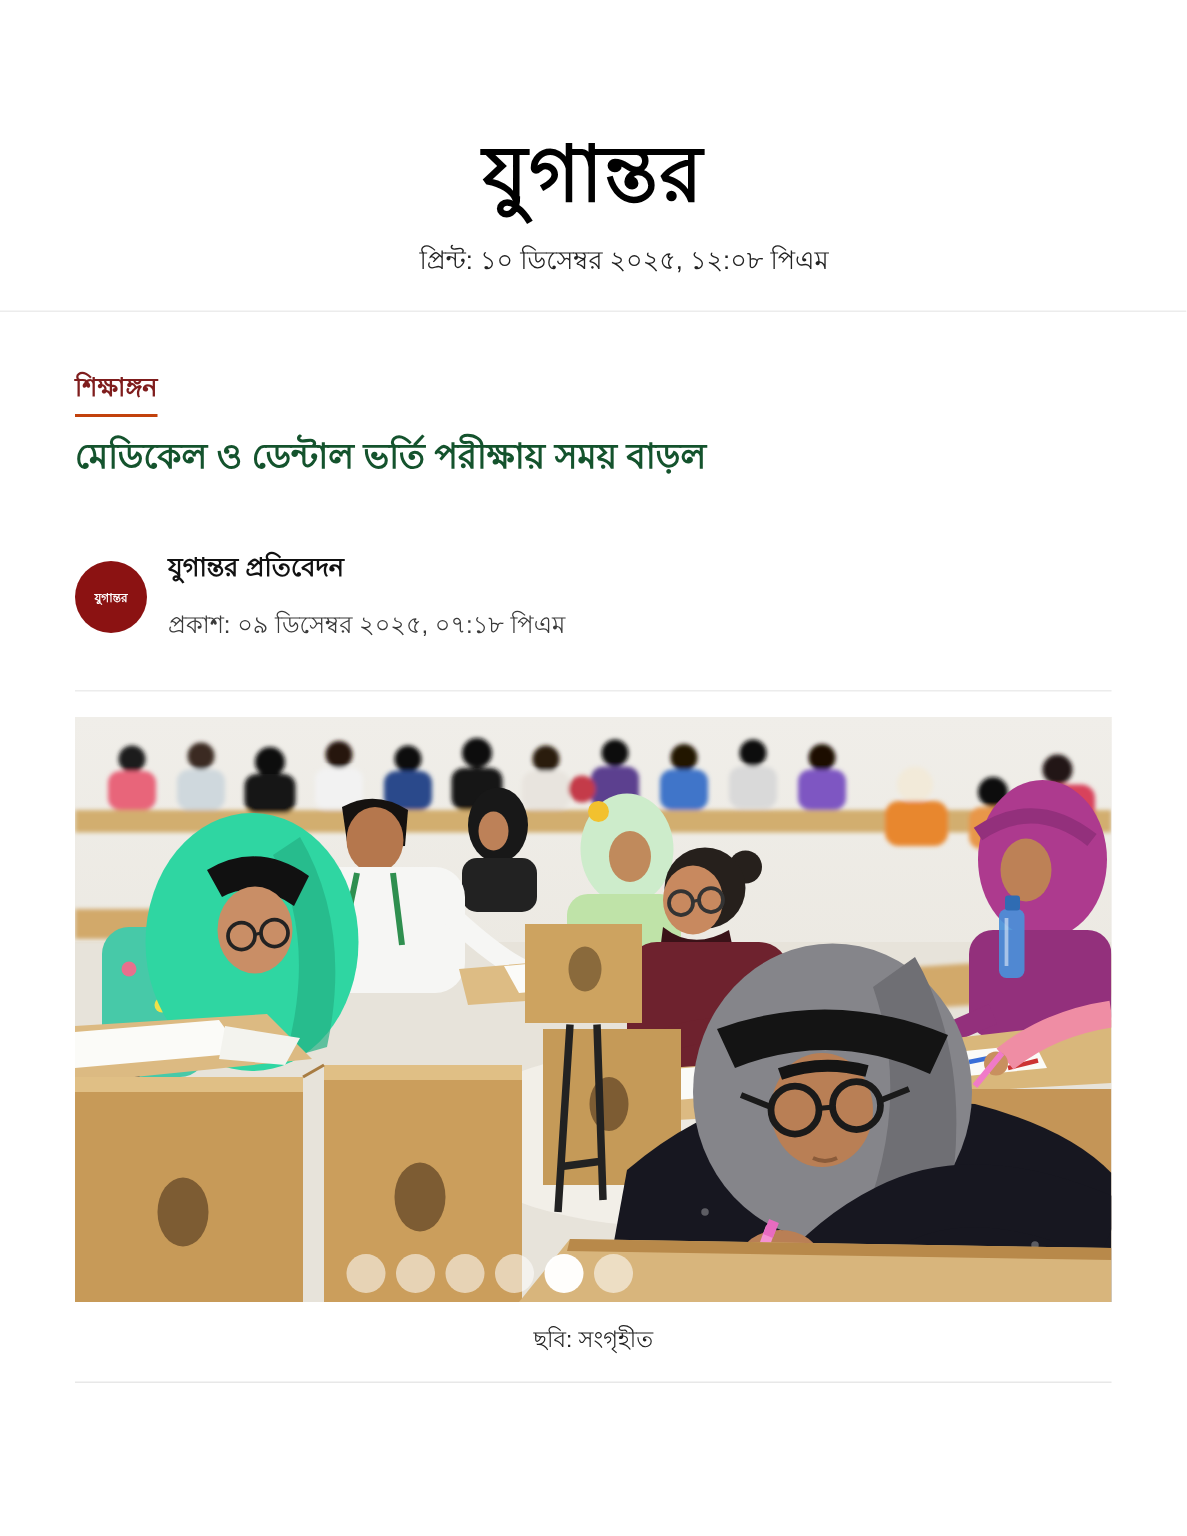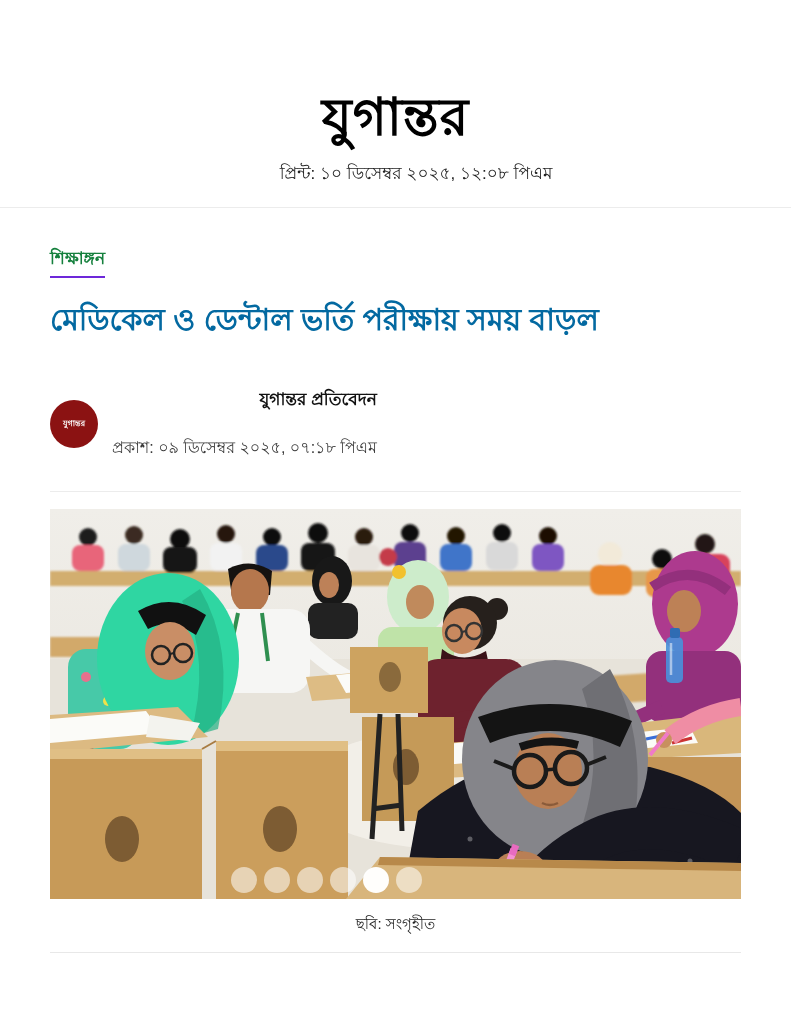--- a/index.html
+++ b/index.html
@@ -13,35 +13,35 @@
   .logo {
     font-family:"DejaVu Serif","Liberation Serif",serif;
     font-size:52px; font-weight:bold; line-height:62px; color:#000;
     letter-spacing:1px;
   }
   .print-line { margin-top:12px; font-size:17px; color:#222;padding-left:41px; }
   .top-divider { border-top:1px solid #ececec; margin-top:19px; }
   .container { padding:0 50px; }
   .category-wrap { margin-top:37px; }
   .category {
-    display:inline-block; font-size:17px; font-weight:bold; color:#15803d;
-    border-bottom:2px solid #6d28d9; padding-bottom:3px; text-decoration:none; cursor:pointer;
+    display:inline-block; font-size:17px; font-weight:bold; color:#7f1d1d;
+    border-bottom:2px solid #c2410c; padding-bottom:3px; text-decoration:none; cursor:pointer;
   }
   .headline {
-    margin-top:20px; font-size:30px; font-weight:bold; color:#0369a1;
+    margin-top:10px; font-size:23px; font-weight:bold; color:#14532d;
     line-height:1.45; max-width:660px;
   }
   .author-row { margin-top:44px; display:flex; align-items:center; gap:14px; }
   .avatar {
     width:48px; height:48px; border-radius:50%; background:#8b1212;
     display:flex; align-items:center; justify-content:center; flex:0 0 48px;
   }
   .avatar span { color:#fff; font-size:8px; font-weight:bold; }
-  .author-name { font-size:17px; font-weight:bold; color:#111;text-align:right; }
-  .publish-line { font-size:16px; color:#3a3a3a; margin-top:21px; }
+  .author-name { font-size:17px; font-weight:bold; color:#111; }
+  .publish-line { font-size:16px; color:#3a3a3a; margin-top:11px; }
   .figure-divider { border-top:1px solid #ececec; margin-top:29px; }
   .photo-frame {
     position:relative; width:691px; height:390px; margin-top:17px;
     overflow:hidden; background:#e9e6e0;
   }
   .photo-frame svg { display:block; width:691px; height:390px; }
   .dots { position:absolute; left:181px; bottom:6px; display:flex; gap:7px; }
   .dot {
     width:26px; height:26px; border-radius:50%;
     background:rgba(255,255,255,0.55); cursor:pointer;

